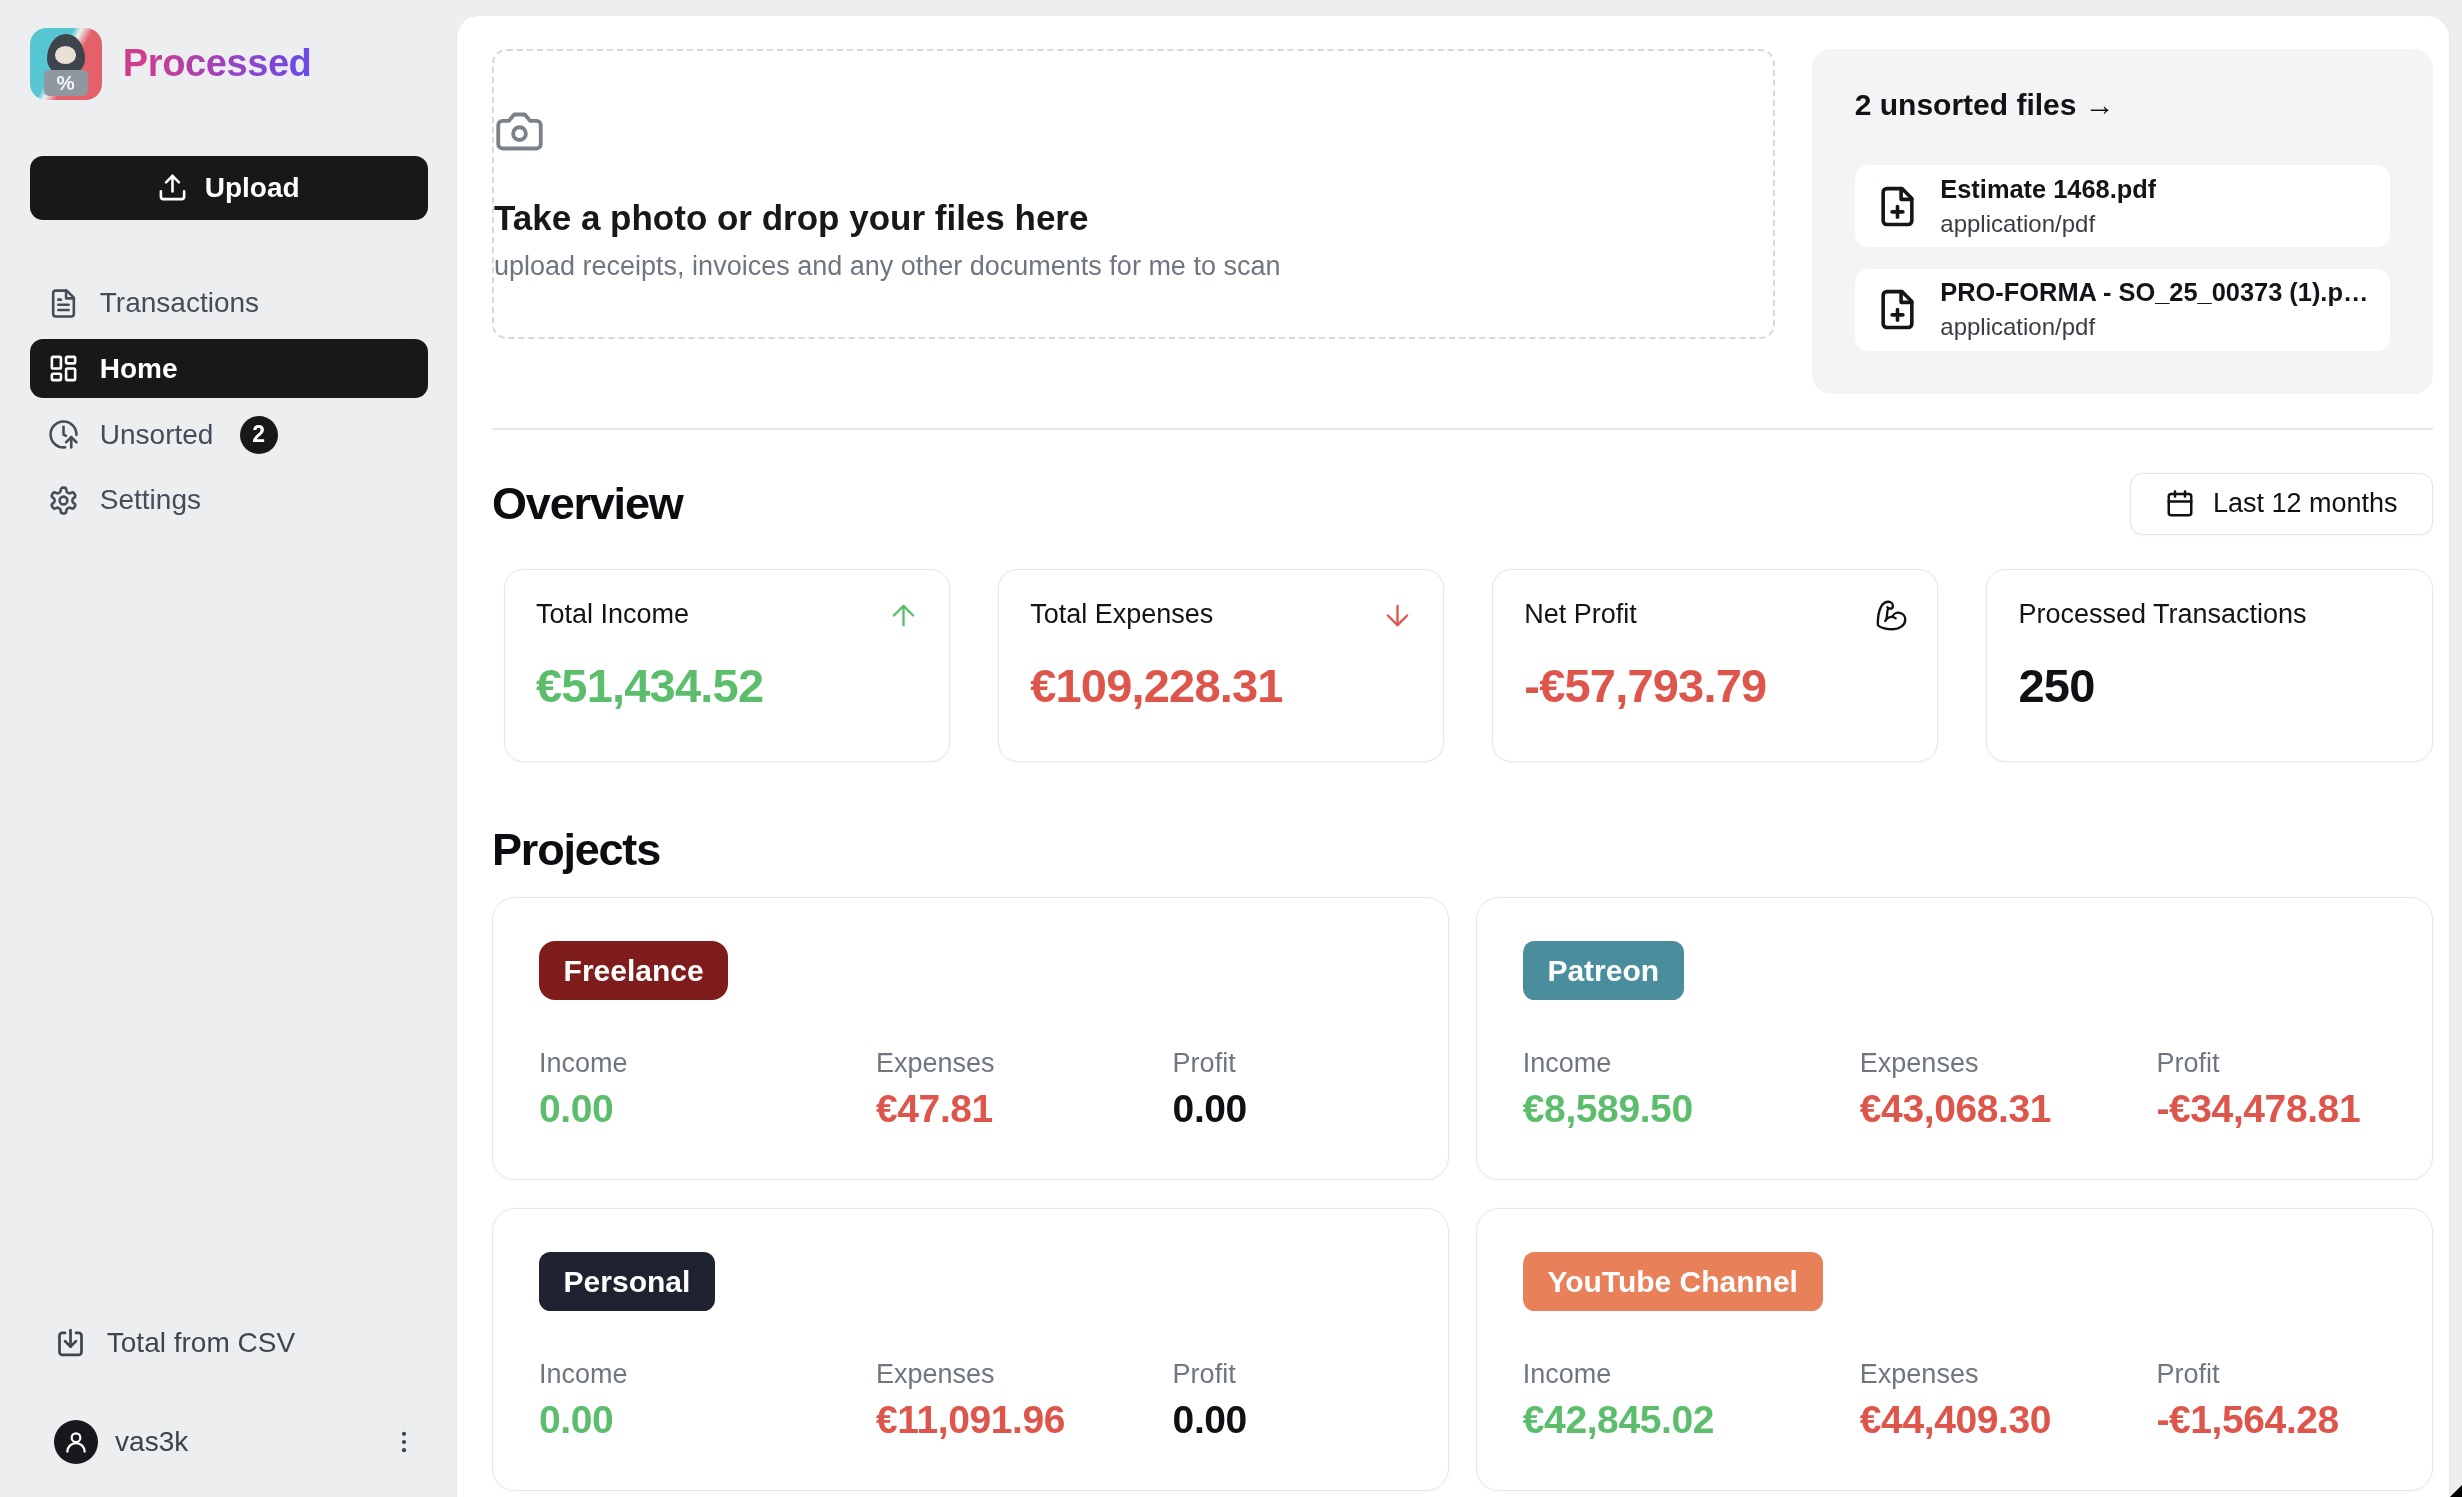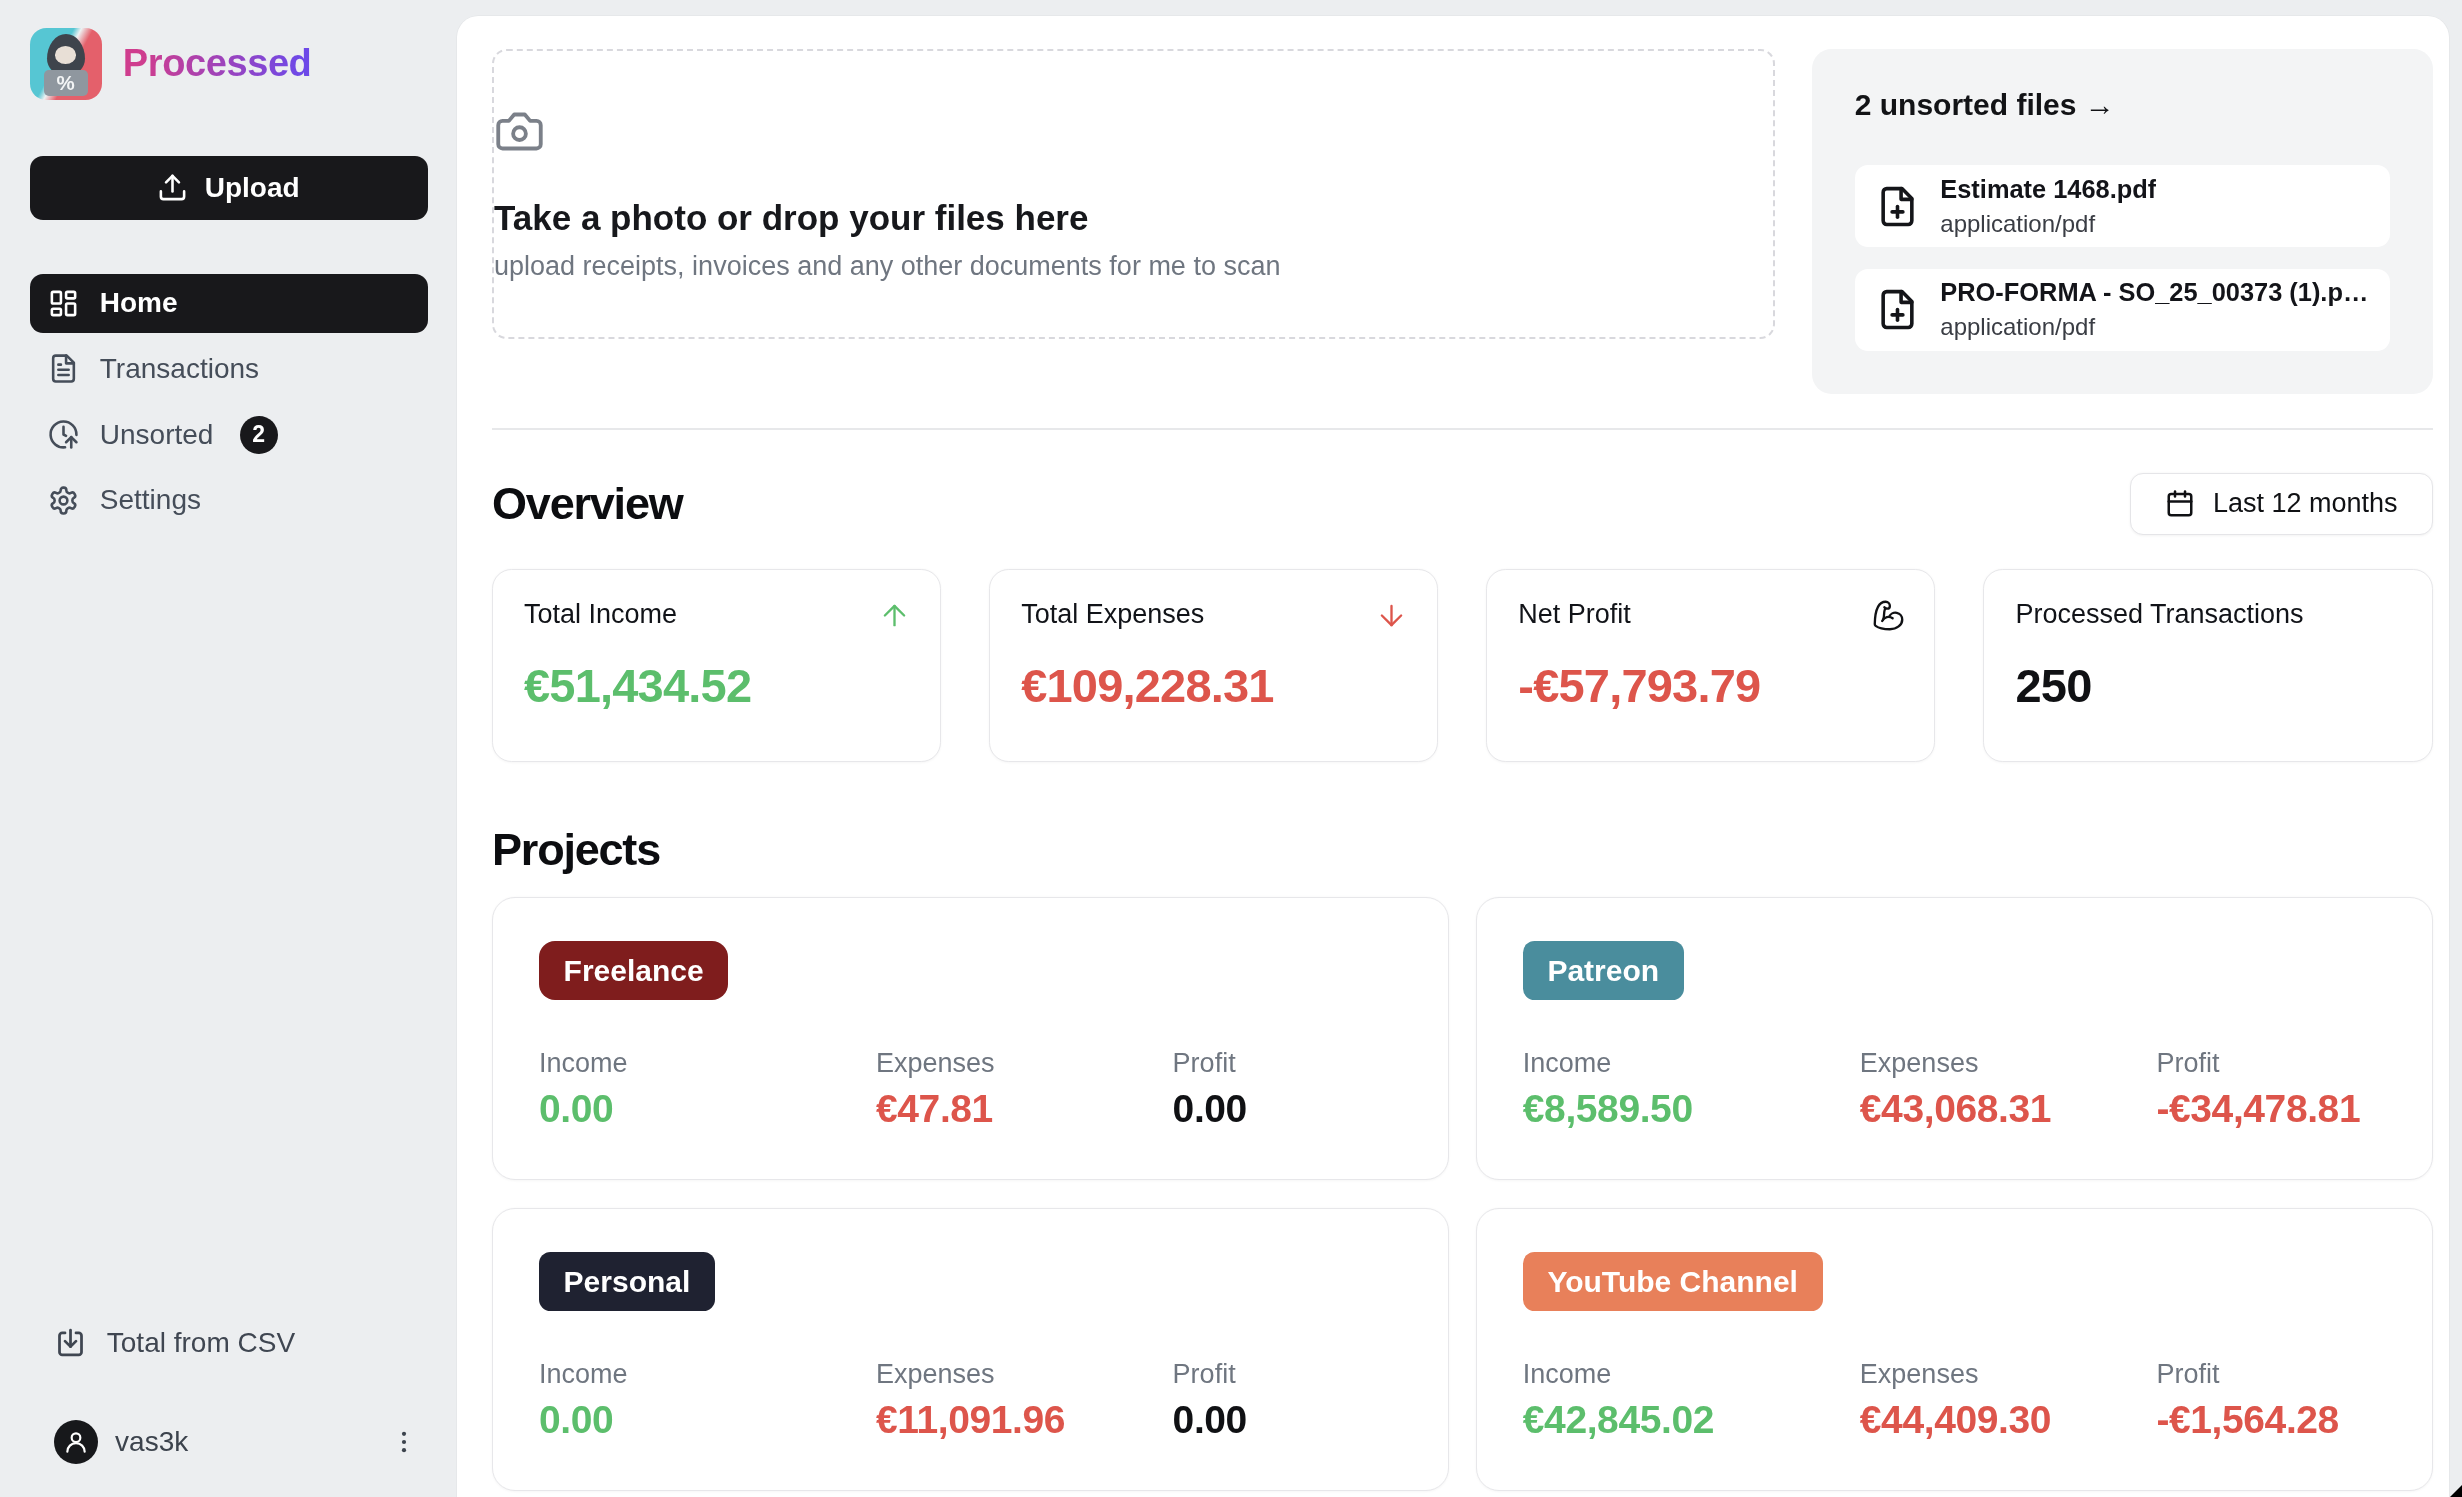--- a/index.html
+++ b/index.html
@@ -64,21 +64,21 @@
 
   .divider { margin-top:34px; height:1.6px; background:#e7e8ea; }
 
   .section-row { margin-top:43px; display:flex; align-items:center; justify-content:space-between; }
   .h2 { font-size:45px; font-weight:800; color:#0c0d10; letter-spacing:-1.2px; }
   .period-btn { height:62px; padding:0 34px; border:1.6px solid #e5e5e8; border-radius:13px; background:#fff; cursor:pointer;
                 display:flex; align-items:center; gap:18px; font-size:27px; font-weight:500; color:#101114;
                 font-family:inherit; box-shadow:0 0.8px 2.5px rgba(0,0,0,.05); }
   .period-btn svg { width:30px; height:30px; }
 
-  .stats-row { margin-top:34px; display:grid; grid-template-columns:repeat(4,1fr); gap:48px; }
+  .stats-row { margin-top:34px; display:grid; grid-template-columns:repeat(4,1fr); gap:48px;margin-left:12px; }
   .stat-card { height:193px; border:1.6px solid #e7e7ea; border-radius:19.7px; padding:29.5px 31px; position:relative; box-shadow:0 0.8px 2.5px rgba(0,0,0,.04); background:#fff; }
   .stat-label { font-size:27px; font-weight:500; color:#111318; }
   .stat-value { margin-top:28px; font-size:47px; font-weight:700; letter-spacing:-0.8px; }
   .stat-icon { position:absolute; top:29.5px; right:29.5px; display:flex; }
   .stat-icon svg { width:33px; height:33px; }
 
   .projects-head { margin-top:62px; }
   .projects-grid { margin-top:21.3px; display:grid; grid-template-columns:1fr 1fr; column-gap:27px; row-gap:28px; }
   .project-card { height:283px; border:1.6px solid #e7e7ea; border-radius:23px; padding:43px 46px; box-shadow:0 0.8px 2.5px rgba(0,0,0,.04); background:#fff; cursor:pointer; }
   .badge-pill { display:inline-block; height:59px; line-height:59px; padding:0 24.6px; border-radius:11.5px; color:#fff; font-size:30px; font-weight:700; }
@@ -119,42 +119,42 @@
         <svg class="ol" viewBox="0 0 24 24">
             <path d="M21 15v4a2 2 0 0 1-2 2H5a2 2 0 0 1-2-2v-4"></path>
             <polyline points="17 8 12 3 7 8"></polyline>
             <line x1="12" y1="3" x2="12" y2="15"></line>
           </svg>
       </span>
       <span>Upload</span>
     </button>
 
     <nav class="nav">
-      <div class="nav-item active">
-        <span style="display:flex">
-          <svg class="ol" viewBox="0 0 24 24">
-              <rect width="7" height="9" x="3" y="3" rx="1"></rect>
-              <rect width="7" height="5" x="14" y="3" rx="1"></rect>
-              <rect width="7" height="9" x="14" y="12" rx="1"></rect>
-              <rect width="7" height="5" x="3" y="16" rx="1"></rect>
-            </svg>
-        </span>
-        <span>Home</span>
-      </div>
       <div class="nav-item">
         <span style="display:flex">
           <svg class="ol" viewBox="0 0 24 24">
               <path d="M14.5 2H6a2 2 0 0 0-2 2v16a2 2 0 0 0 2 2h12a2 2 0 0 0 2-2V7.5L14.5 2z"></path>
               <polyline points="14 2 14 8 20 8"></polyline>
               <line x1="16" y1="13" x2="8" y2="13"></line>
               <line x1="16" y1="17" x2="8" y2="17"></line>
               <line x1="10" y1="9" x2="8" y2="9"></line>
             </svg>
         </span>
         <span>Transactions</span>
+      </div>
+      <div class="nav-item active">
+        <span style="display:flex">
+          <svg class="ol" viewBox="0 0 24 24">
+              <rect width="7" height="9" x="3" y="3" rx="1"></rect>
+              <rect width="7" height="5" x="14" y="3" rx="1"></rect>
+              <rect width="7" height="9" x="14" y="12" rx="1"></rect>
+              <rect width="7" height="5" x="3" y="16" rx="1"></rect>
+            </svg>
+        </span>
+        <span>Home</span>
       </div>
       <div class="nav-item">
         <span style="display:flex">
           <svg class="ol" viewBox="0 0 24 24">
               <path d="M13.2 21.9A10 10 0 1 1 22 12.3"></path>
               <path d="M12 6v6l2 1"></path>
               <path d="m14 18 4-4 4 4"></path>
               <path d="M18 22v-8"></path>
             </svg>
         </span>

